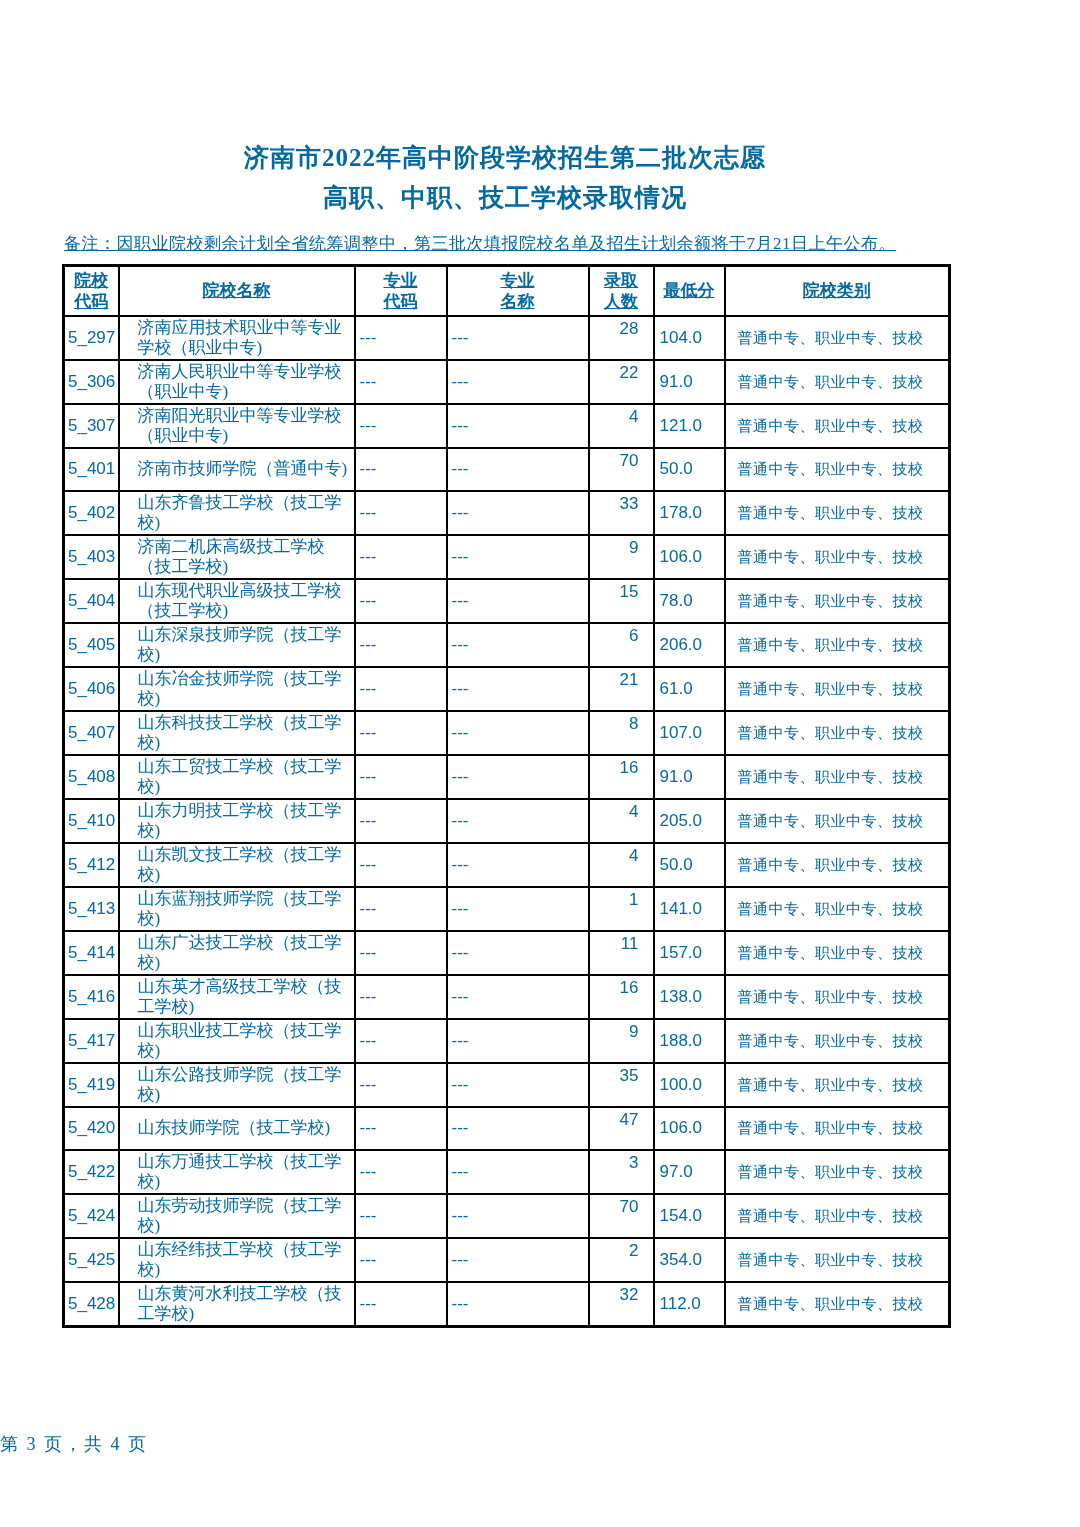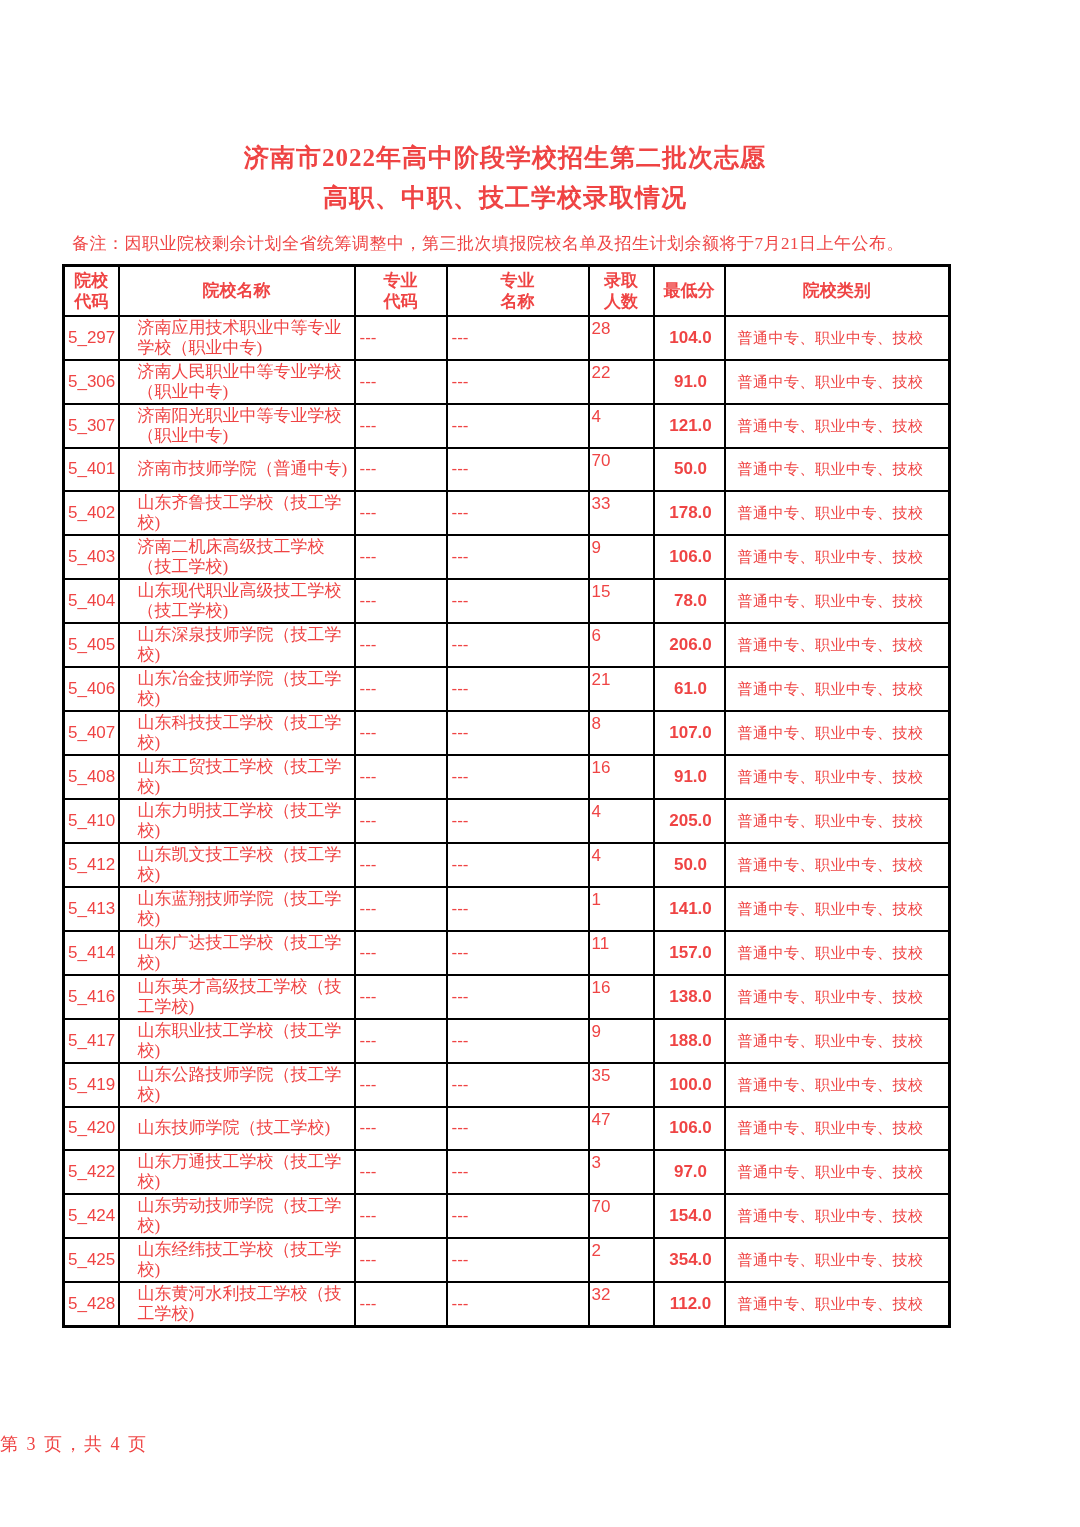--- a/index.html
+++ b/index.html
@@ -5,73 +5,74 @@
   html, body {
     margin: 0;
     padding: 0;
     background: #ffffff;
   }
   .page {
     position: relative;
     width: 1080px;
     height: 1527px;
     background: #ffffff;
-    color: #ef4444;
+    color: #0369a1;
     font-family: "Liberation Serif", "DejaVu Serif", serif;
     overflow: hidden;
   }
   .content {
     position: absolute;
     left: 62px;
     top: 0;
     width: 886px;
   }
   .title {
     margin-top: 138px;
     text-align: center;
     font-size: 25px;
     font-weight: bold;
     line-height: 40px;
     letter-spacing: 1px;
   }
   .note {
-    margin: 14px 0 8px 10px;
+    margin: 14px 0 8px 2px;
     font-size: 17px;
     letter-spacing: 0.5px;
     line-height: 24px;
+    text-decoration: underline;
   }
   table.admission {
     border-collapse: collapse;
     table-layout: fixed;
     width: 886px;
     border: 3px solid #000;
   }
   table.admission th,
   table.admission td {
     border: 2px solid #000;
     vertical-align: middle;
     overflow: hidden;
   }
-  table.admission thead tr { height: 50px; }
+  table.admission thead tr { height: 50px; text-decoration: underline; }
   table.admission tbody tr { height: 43px; margin-top: 20px; }
   th {
     font-size: 17px;
     font-weight: bold;
     text-align: center;
     white-space: pre-line;
     line-height: 21px;
     padding: 0 2px;
   }
   td { font-size: 17px; line-height: 20px; }
   .num { font-family: "Liberation Sans", "DejaVu Sans", sans-serif; }
   .col-code  { text-align: left; padding: 0 1px 0 3px; }
   .col-name  { text-align: left; padding: 1px 2px 1px 18px; }
   .col-mcode, .col-mname { text-align: left; padding: 0 2px 0 4px; }
-  .col-adm   { padding: 0 14px 17px 2px; }
-  .col-score { text-align: center; padding: 0 2px 0 5px; font-weight: bold; }
+  .col-adm   { text-align: right; padding: 0 14px 17px 2px; }
+  .col-score { text-align: left; padding: 0 2px 0 5px; }
   .col-cat   { text-align: left; padding: 0 2px 0 12px; font-size: 15px; letter-spacing: 0.5px; }
   .footer {
     position: absolute;
     top: 1432px;
     left: 0;
     width: 100%;
     text-align: left;
     font-size: 18px;
     letter-spacing: 2px;
   }

